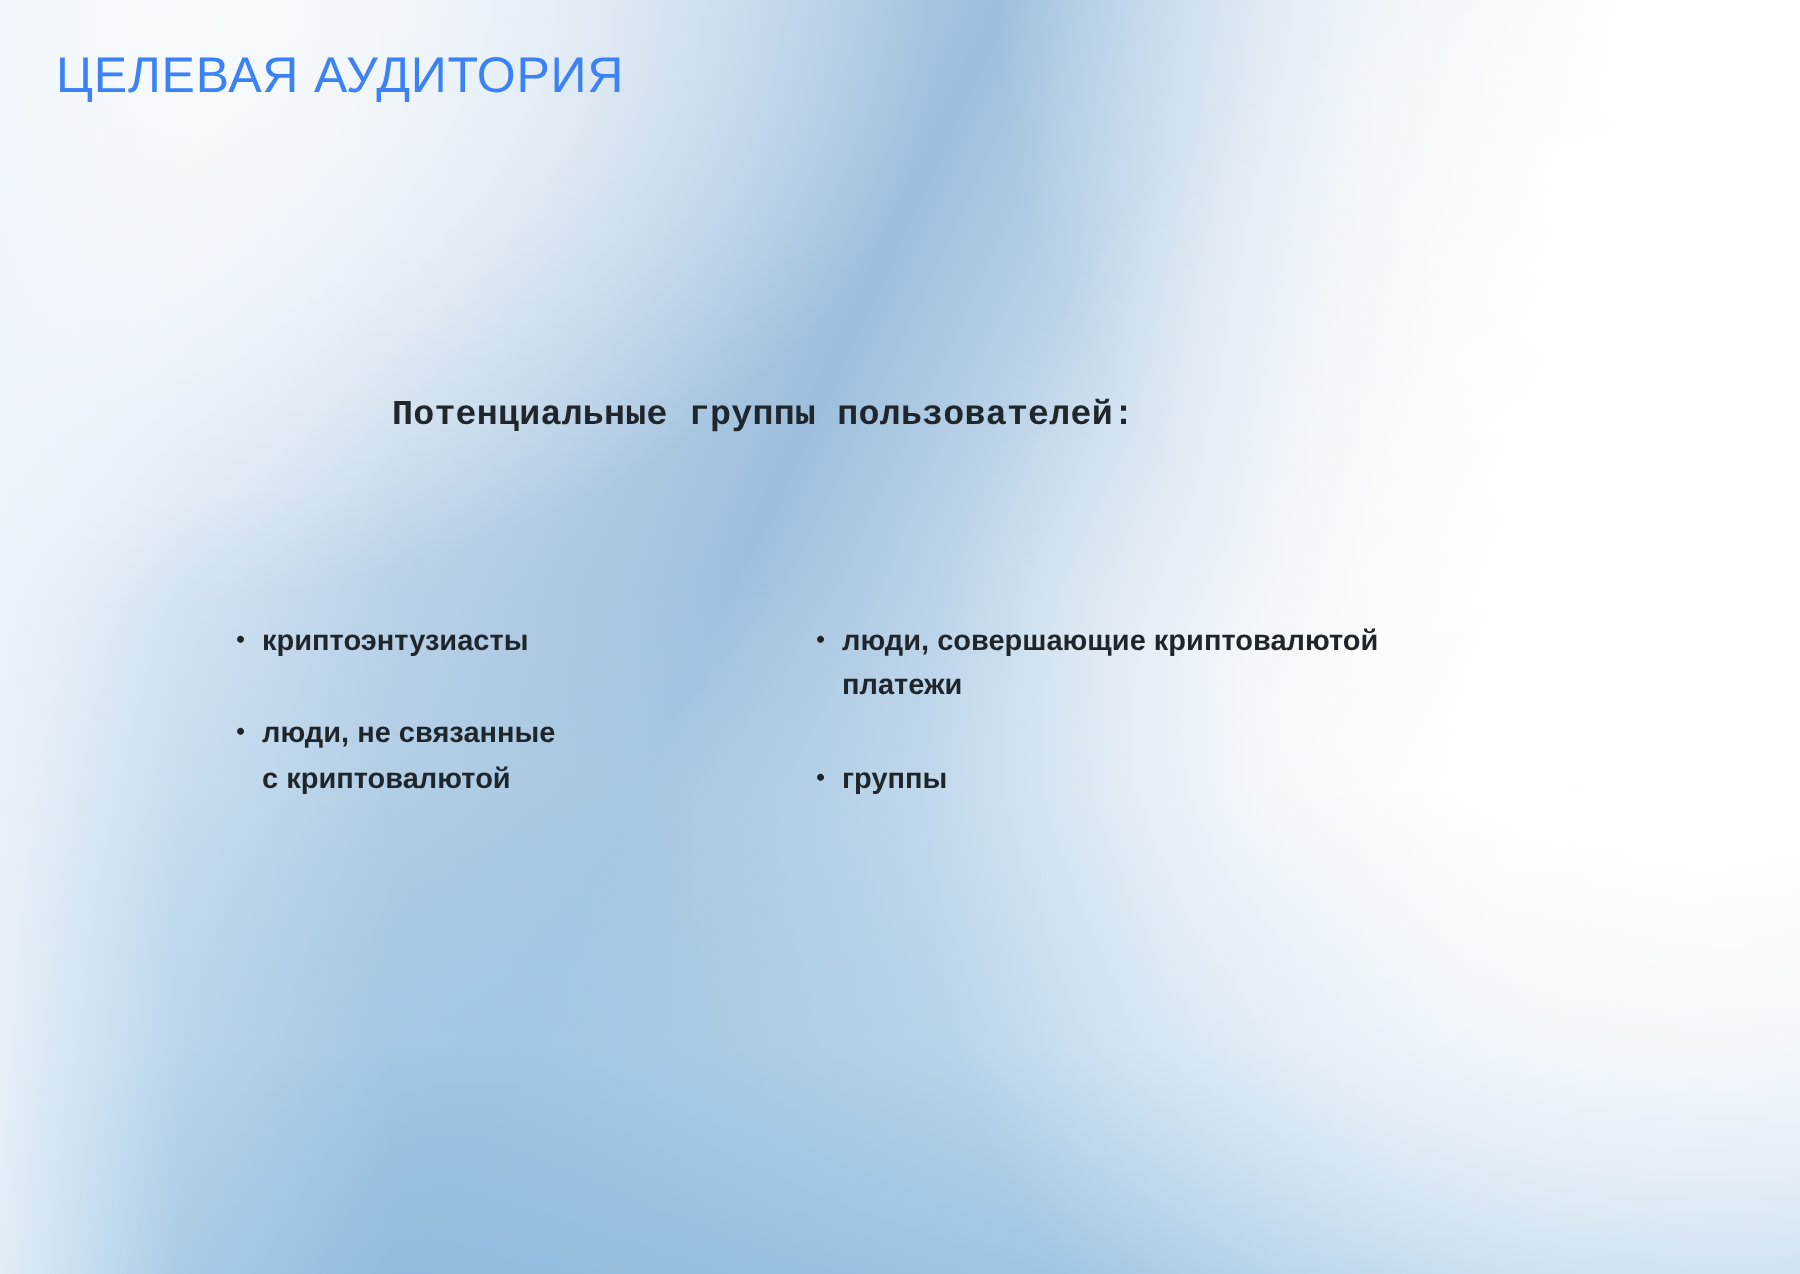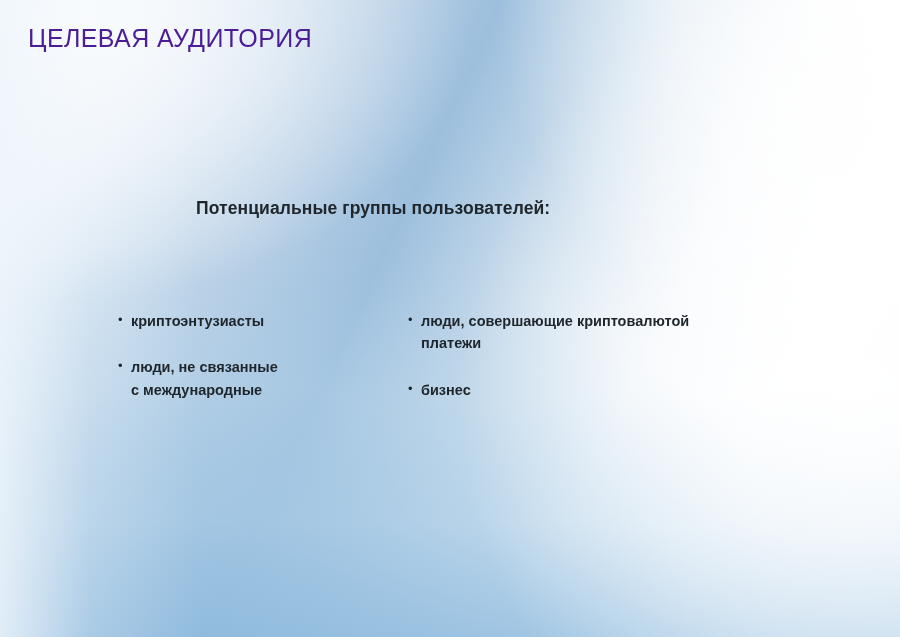--- a/index.html
+++ b/index.html
@@ -70,34 +70,35 @@
     position: absolute;
     inset: 0;
   }
 
   .slide-title {
     position: absolute;
     left: 28px;
     top: 24px;
     font-size: 25px;
     letter-spacing: 0.4px;
-    color: #4c1d95;
+    color: #3b82f6;
     font-weight: 400;
     white-space: nowrap;
   }
 
   .subtitle {
     position: absolute;
     left: 196px;
     top: 198px;
     font-size: 17.5px;
     font-weight: bold;
     color: #20272c;
     letter-spacing: 0.1px;
     white-space: nowrap;
+    font-family: Liberation Mono, monospace;
   }
 
   .col {
     position: absolute;
   }
   .col-left {
     left: 118px;
     top: 310px;
     width: 250px;
   }
@@ -150,30 +151,30 @@
     <div class="subtitle">Потенциальные группы пользователей:</div>
 
     <div class="col col-left">
       <div class="bullet-item">
         <span class="bullet-dot">•</span>
         <span class="bullet-text">криптоэнтузиасты</span>
       </div>
       <div class="bullet-item">
         <span class="bullet-dot">•</span>
         <span class="bullet-text">люди, не связанные
- с международные</span>
+ с криптовалютой</span>
       </div>
     </div>
 
     <div class="col col-right">
       <div class="bullet-item">
         <span class="bullet-dot">•</span>
         <span class="bullet-text">люди, совершающие криптовалютой
  платежи</span>
       </div>
       <div class="bullet-item">
         <span class="bullet-dot">•</span>
-        <span class="bullet-text">бизнес</span>
+        <span class="bullet-text">группы</span>
       </div>
     </div>
 
   </div>
 </div>
 
 </body></html>

